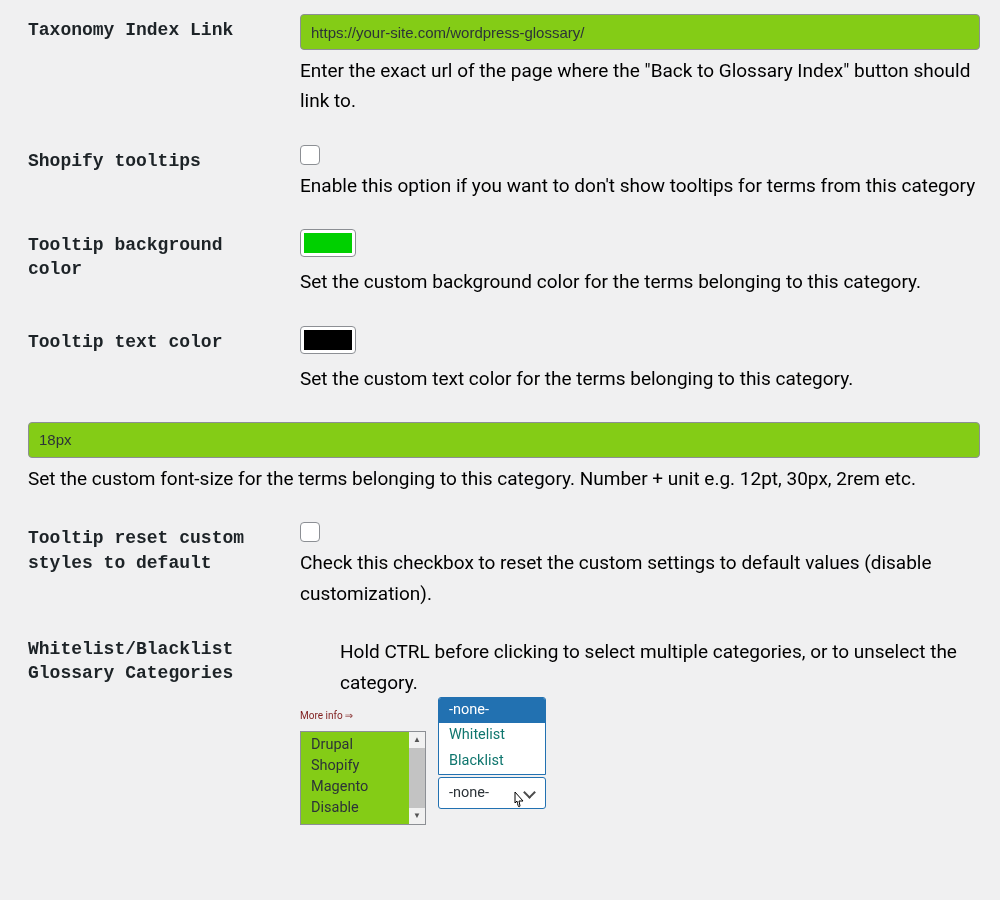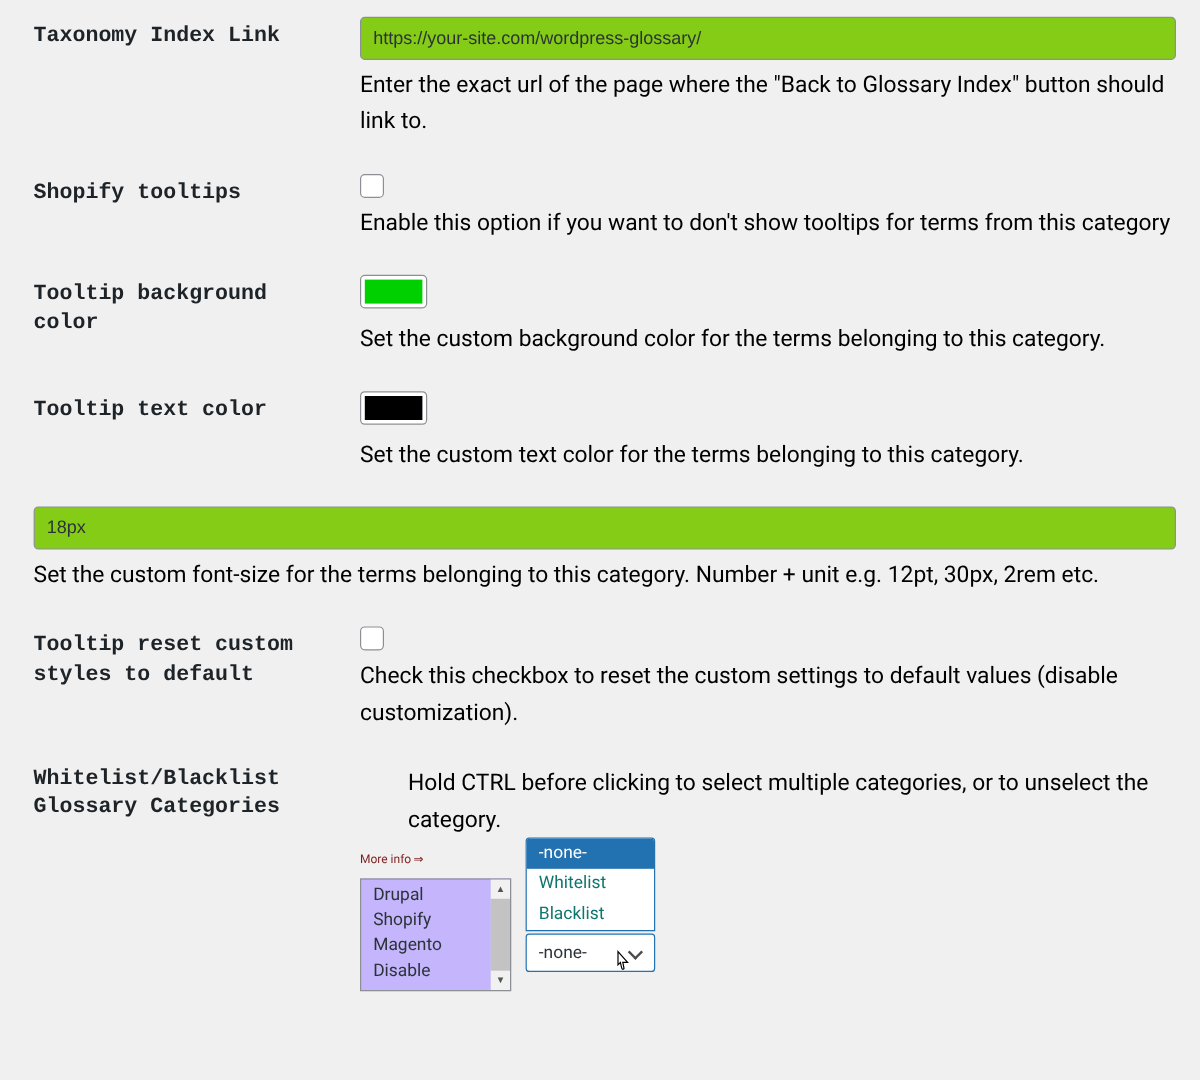--- a/index.html
+++ b/index.html
@@ -85,21 +85,21 @@
   .cat-row {
     display: flex;
     align-items: flex-start;
     gap: 12px;
     position: relative;
   }
   .multiselect {
     width: 126px;
     height: 94px;
     border: 1px solid #8c8f94;
-    background: #c4b5fd;
+    background: #84cc16;
     font-size: 14.5px;
     color: #2c3338;
     display: flex;
     overflow: hidden;
   }
   .multiselect-items {
     flex: 1;
     padding: 2px 0 2px 10px;
     line-height: 1.45;
   }

